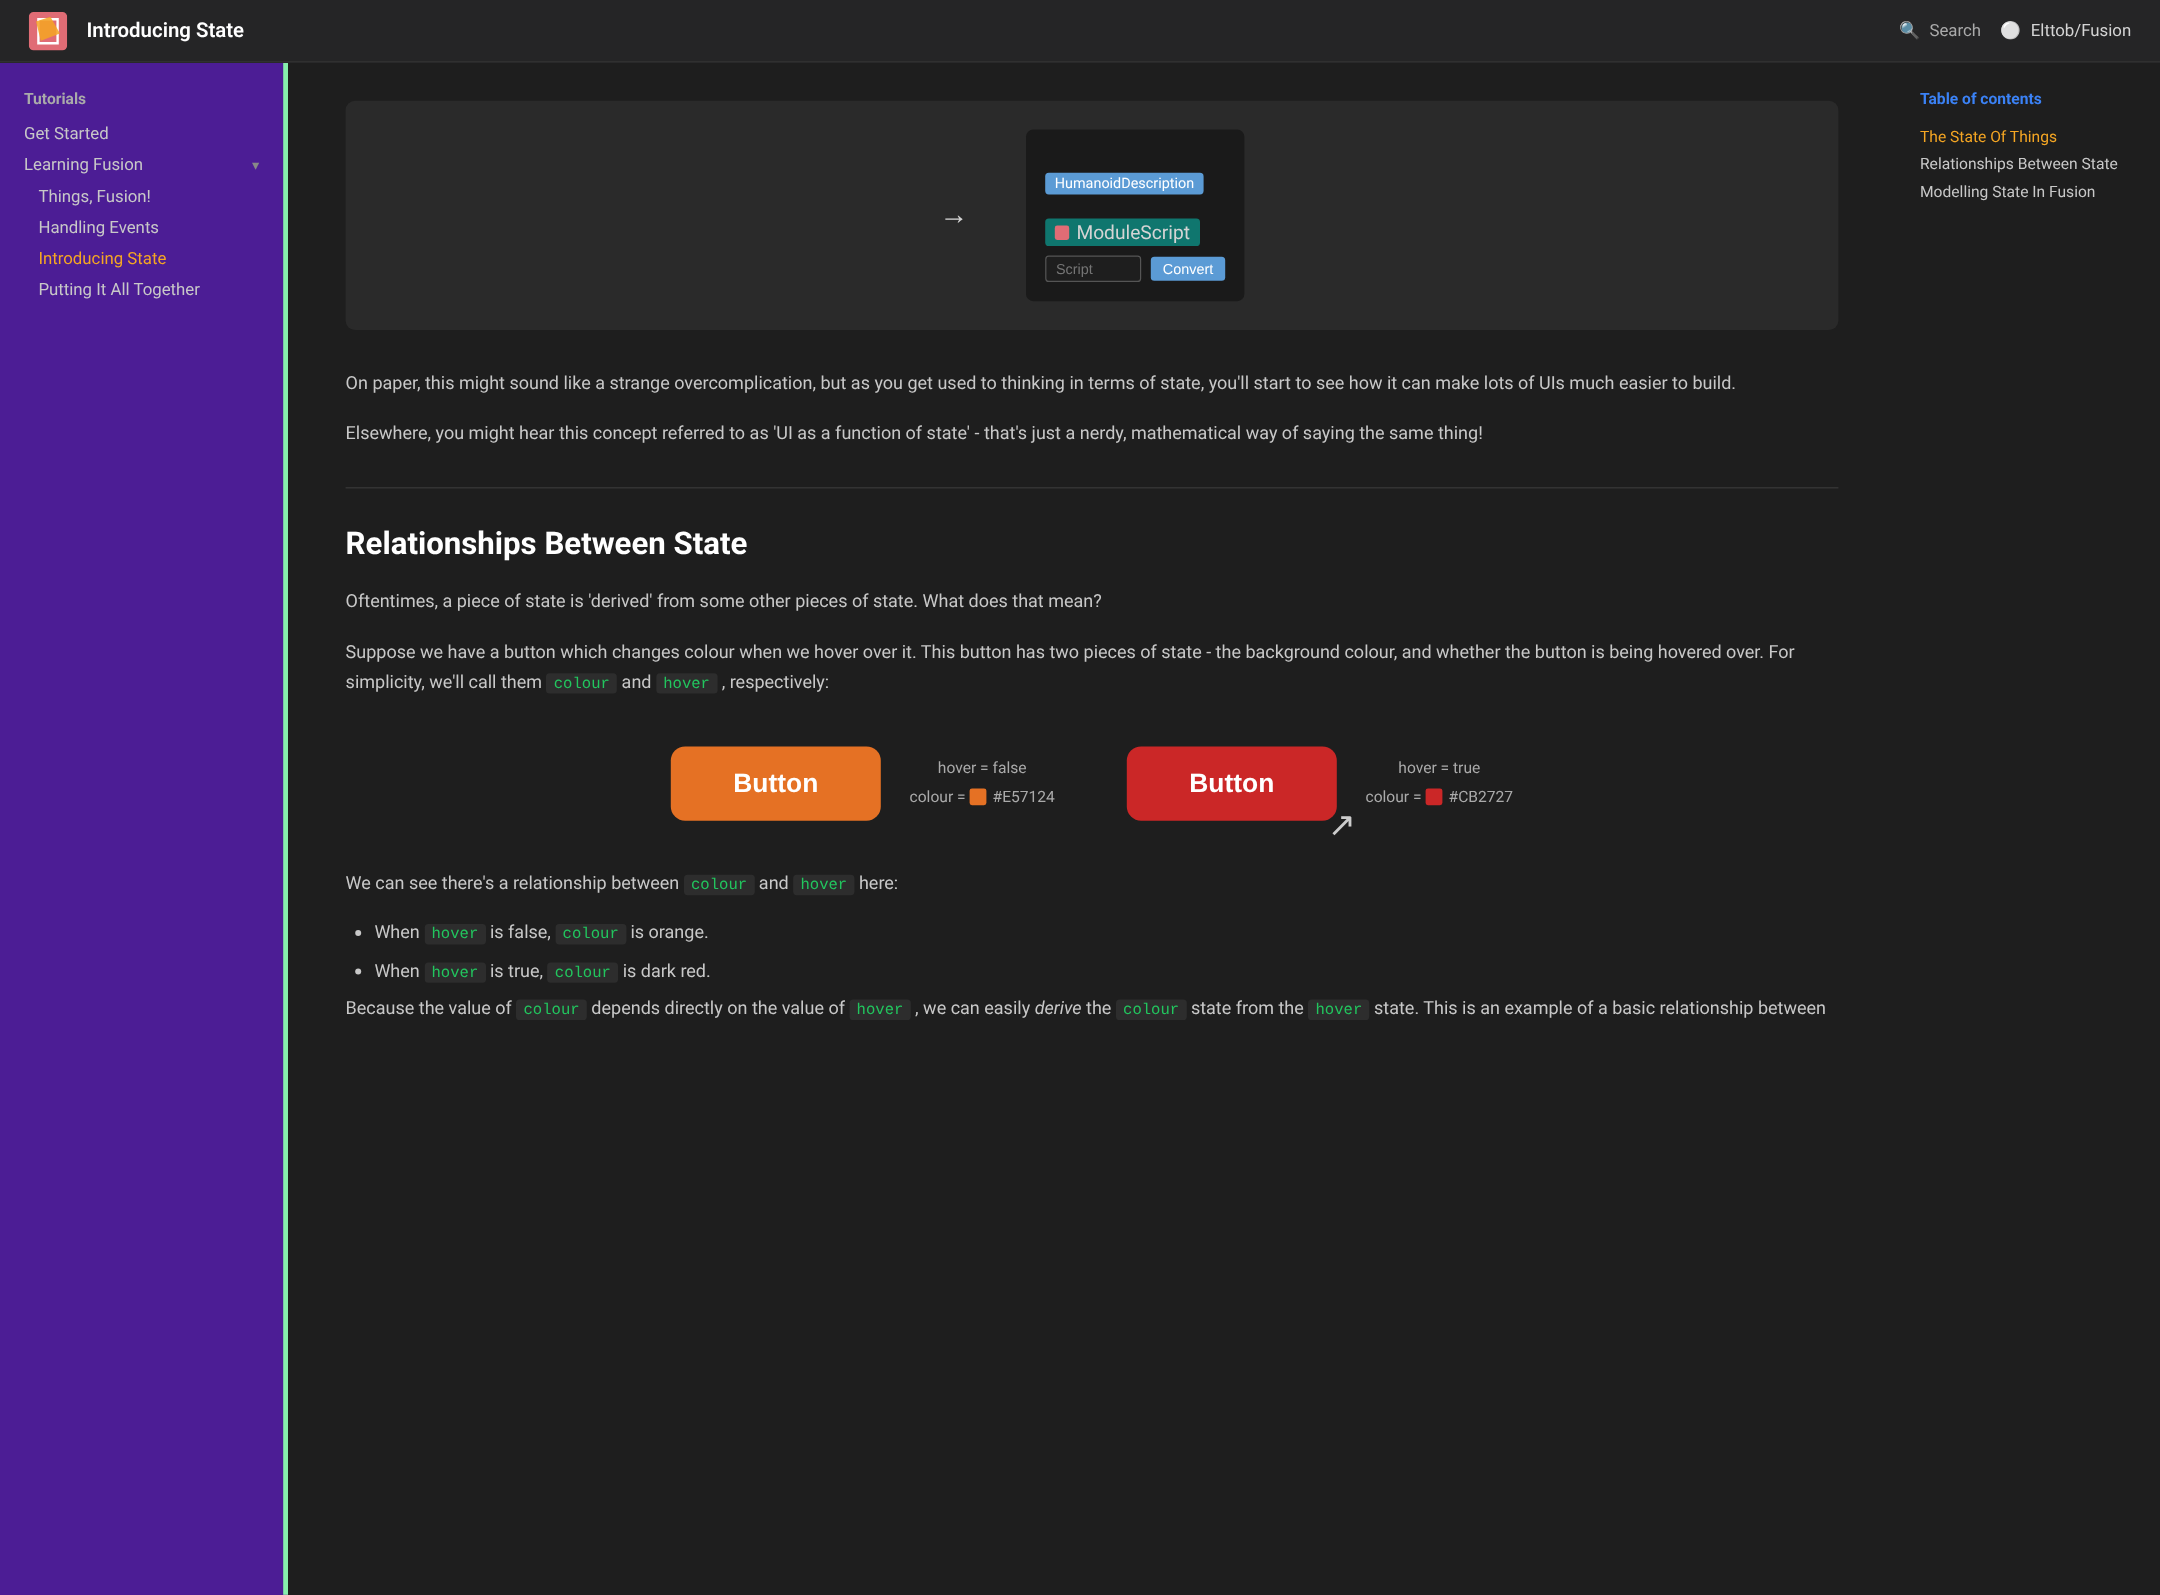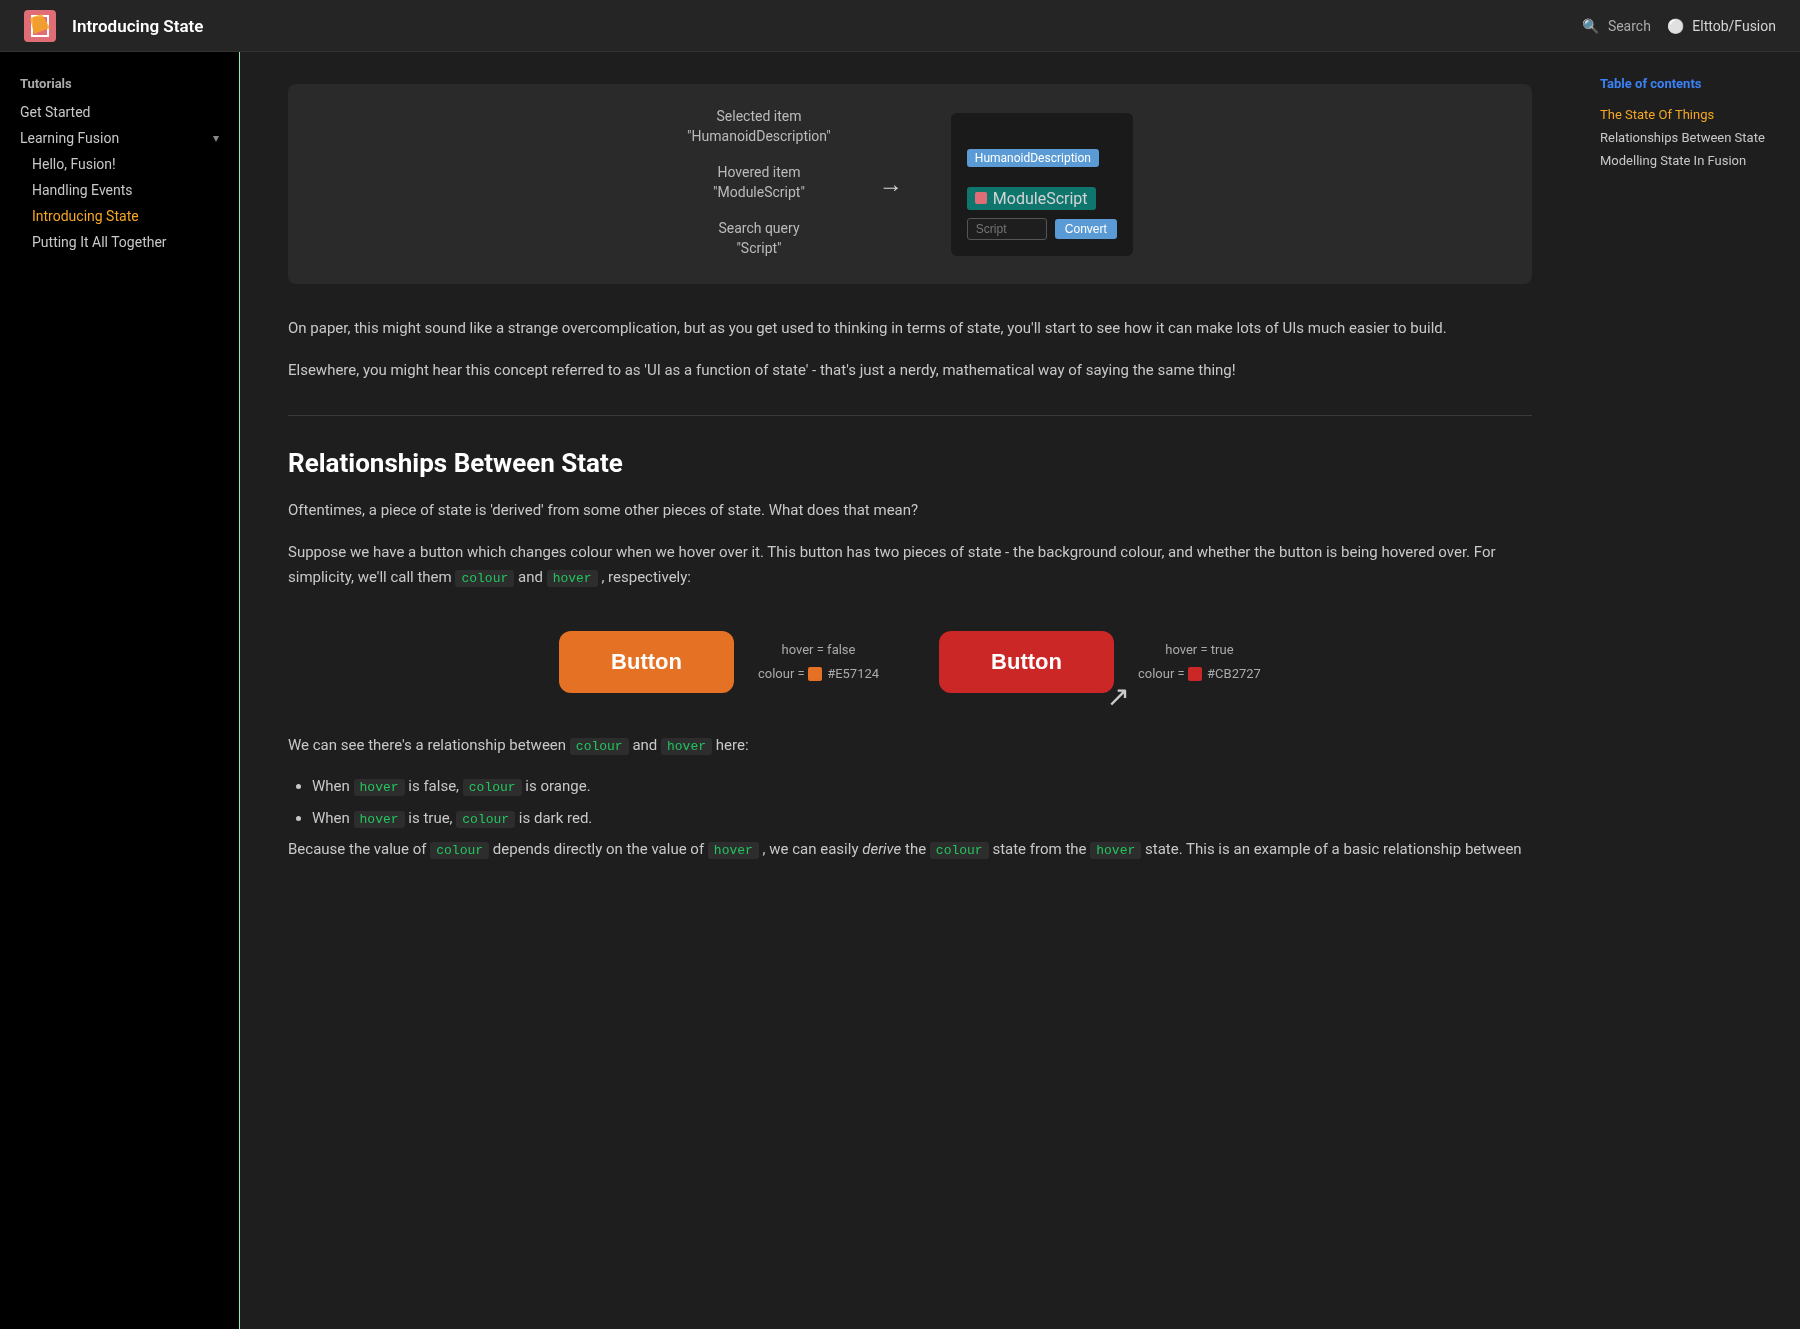--- a/index.html
+++ b/index.html
@@ -54,22 +54,22 @@
     .layout {
       display: flex;
       margin-top: 52px;
       min-height: calc(1329px - 52px);
     }
 
     
     .sidebar {
       width: 240px;
       min-width: 240px;
-      background-color: #000000;
-      border-right: 1px solid #86efac;
+      background-color: #4c1d95;
+      border-right: 4px solid #86efac;
       padding: 24px 0;
       position: fixed;
       top: 52px;
       bottom: 0;
       overflow-y: auto;
     }
     .sidebar-section-label {
       color: #aaa;
       font-size: 13px;
       font-weight: 700;
@@ -334,46 +334,36 @@
   <aside class="sidebar">
     <div class="sidebar-section-label">Tutorials</div>
     <div class="sidebar-item">
       <span>Get Started</span>
     </div>
     <div class="sidebar-item">
       <span>Learning Fusion</span>
       <span class="chevron">▾</span>
     </div>
     <div class="sidebar-item indent">
-      <span>Hello, Fusion!</span>
+      <span>Things, Fusion!</span>
     </div>
     <div class="sidebar-item indent">
       <span>Handling Events</span>
     </div>
     <div class="sidebar-item indent active">
       <span>Introducing State</span>
     </div>
     <div class="sidebar-item indent">
       <span>Putting It All Together</span>
     </div>
   </aside>
 
   <main class="main">
 
     <div class="demo-box">
-      <div class="demo-labels">
-        <p><span>Selected item</span></p>
-        <p><span>"HumanoidDescription"</span></p>
-        <br>
-        <p><span>Hovered item</span></p>
-        <p><span>"ModuleScript"</span></p>
-        <br>
-        <p><span>Search query</span></p>
-        <p><span>"Script"</span></p>
-      </div>
 
       <div class="demo-arrow">→</div>
 
       <div class="demo-ui">
         <div class="demo-ui-row">
           <div class="demo-ui-badge">
             <span>HumanoidDescription</span>
           </div>
         </div>
         <div class="demo-ui-row">

